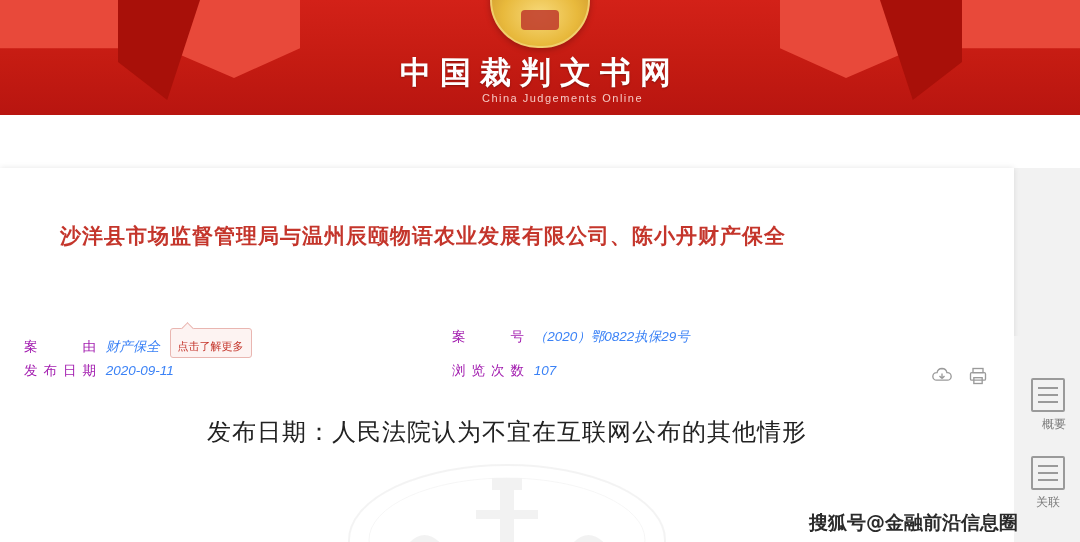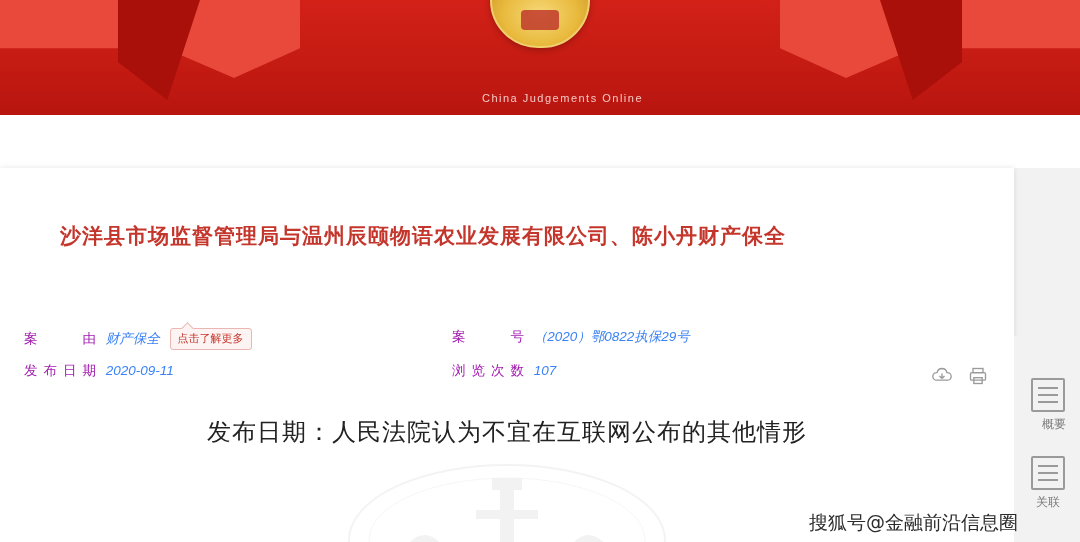--- a/index.html
+++ b/index.html
@@ -152,21 +152,21 @@
   }
   .meta-value { color: #3b82f6; font-style: italic; }
   .m-r1-l { left: 24px; top: 20px; }
   .m-r1-r { left: 452px; top: 20px; }
   .m-r2-l { left: 24px; top: 54px; }
   .m-r2-r { left: 452px; top: 54px; }
 
   .tip-badge {
     display: inline-block;
     margin-left: 6px;
-    padding: 2px 7px 3px 7px;
+    padding: 10px 7px 3px 7px;
     font-size: 11px;
     color: #c4352b;
     border: 1px solid #e9b6b1;
     border-radius: 3px;
     background: #fdf3f2;
     vertical-align: 1px;
     position: relative;
   }
   .tip-badge::before {
     content: "";
@@ -260,38 +260,39 @@
   .rail-item .rail-icon::after { top: 14px; box-shadow: 0 7px 0 #9a9a9a; }
   .rail-1 { top: 42px; text-align: right; }
   .rail-2 { top: 120px; }
 
   
   .source-mark {
     position: absolute;
     right: 62px;
     bottom: 6px;
     font-size: 19px;
-    font-weight: normal;
+    font-weight: bold;
     color: #2b2b2b;
     letter-spacing: 0px;
     text-shadow: 0 1px 0 rgba(255,255,255,.8);
     font-family: "DejaVu Sans", "Liberation Sans", sans-serif;
   }
 </style>
 </head>
 <body>
 
 <div class="banner">
   <div class="banner-ribbon-left"></div>
   <div class="banner-ribbon-right"></div>
   <div class="banner-fold-left"></div>
   <div class="banner-fold-right"></div>
   <div class="emblem">
     <div class="emblem-inner"></div>
   </div>
+  <div class="banner-title">中国裁判文书网</div>
   <div class="banner-subtitle">China Judgements Online</div>
 </div>
 <div class="banner-gap"></div>
 
 <div class="page-wrap">
 
   <div class="doc-card">
 
     <div class="doc-title">沙洋县市场监督管理局与温州辰颐物语农业发展有限公司、陈小丹财产保全</div>
 

